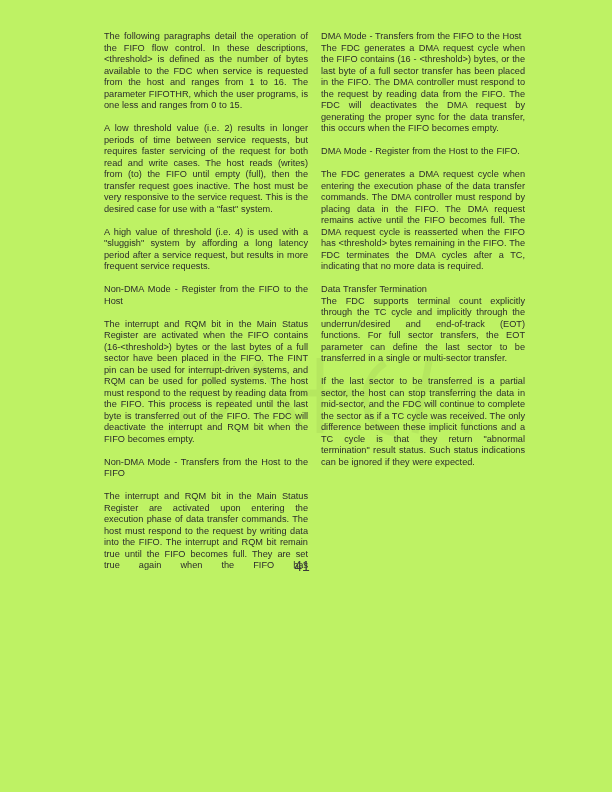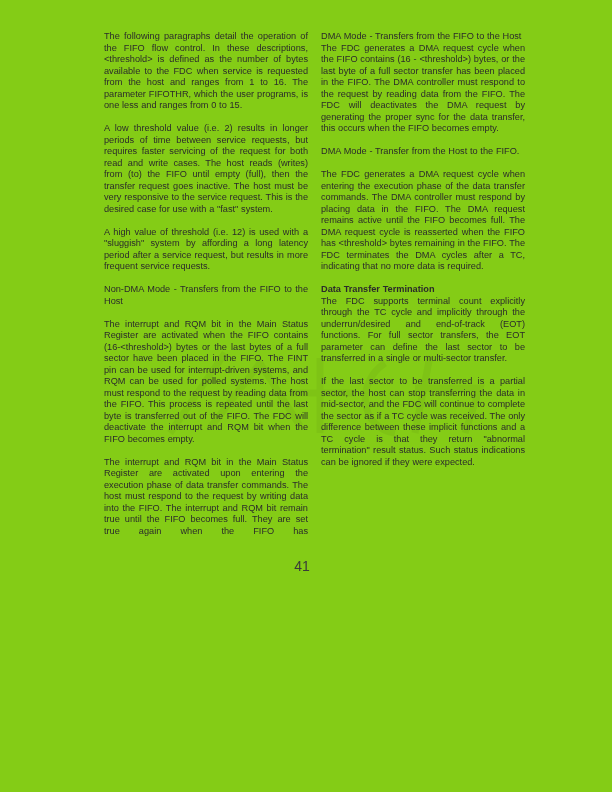--- a/index.html
+++ b/index.html
@@ -11,40 +11,40 @@
     position: relative;
     width: 612px;
     height: 792px;
     overflow: hidden;
     font-family: "Liberation Sans", "DejaVu Sans", sans-serif;
     color: #2b2b2b;
   }
   .page {
     position: absolute;
     inset: 0;
-    background: #84cc16;
+    background: #bef264;
   }
   .col {
     position: absolute;
     top: 31px;
     width: 204px;
     font-size: 9.2px;
     line-height: 11.5px;
     text-align: justify;
     -webkit-hyphens: none;
     hyphens: none;
     word-spacing: 0.2px;
   }
   .col-left  { left: 104px; }
   .col-right { left: 321px; }
   .col p {
     margin: 0 0 11.5px 0;
   }
   .col p.no-gap { margin-bottom: 0; }
-  .col p.bold   { font-weight: 700; }
+  .col p.bold   { font-weight: 400; }
   .col p.spread { text-align-last: justify; }
   .page-number {
     position: absolute;
     top: 558px;
     left: 0;
     width: 604px;
     text-align: center;
     font-size: 14px;
     color: #3a3a3a;
   }
@@ -68,30 +68,31 @@
       <path d="M60 90 L110 25 L150 88"></path>
       <path d="M170 20 L170 95 M140 55 L205 55"></path>
       <path d="M235 25 C205 45 210 90 245 95"></path>
       <path d="M280 18 L265 95 M265 50 L330 50 L315 95"></path>
     </g>
   </svg>
 
   <div class="col col-left">
     <p class="para">The following paragraphs detail the operation of the FIFO flow control.  In these descriptions, &lt;threshold&gt; is defined as the number of bytes available to the FDC when service is requested from the host and ranges from 1 to 16.  The parameter FIFOTHR, which the user programs, is one less and ranges from 0 to 15.</p>
     <p class="para">A low threshold value (i.e. 2) results in longer periods of time between service requests, but requires faster servicing of the request for both read and write cases.  The host reads (writes) from (to) the FIFO until empty (full), then the transfer request goes inactive.  The host must be very responsive to the service request. This is the desired case for use with a "fast" system.</p>
-    <p class="para">A high value of threshold (i.e. 12) is used with a "sluggish" system by affording a long latency period after a service request, but results in more frequent service requests.</p>
-    <p class="para">Non-DMA Mode - Transfers from the FIFO to the Host</p>
+    <p class="para">A high value of threshold (i.e. 4) is used with a "sluggish" system by affording a long latency period after a service request, but results in more frequent service requests.</p>
+    <p class="para">Non-DMA Mode - Register from the FIFO to the Host</p>
     <p class="para">The interrupt and RQM bit in the Main Status Register are activated when the FIFO contains (16-&lt;threshold&gt;) bytes or the last bytes of a full sector have been placed in the FIFO.  The FINT pin can be used for interrupt-driven systems, and RQM can be used for polled systems.  The host must respond to the request by reading data from the FIFO.  This process is repeated until the last byte is transferred out of the FIFO. The FDC will deactivate the interrupt and RQM bit when the FIFO becomes empty.</p>
+    <p class="para">Non-DMA Mode - Transfers from the Host to the FIFO</p>
     <p class="para spread">The interrupt and RQM bit in the Main Status Register are activated upon entering the execution phase of data transfer commands. The host must respond to the request by writing data into the FIFO.  The interrupt and RQM bit remain true until the FIFO becomes full.  They are set true again when the FIFO has</p>
   </div>
 
   <div class="col col-right">
     <p class="para no-gap">DMA Mode - Transfers from the FIFO to the Host</p>
     <p class="para">The FDC generates a DMA request cycle when the FIFO contains (16 - &lt;threshold&gt;) bytes, or the last byte of a full sector transfer has been placed in the FIFO.  The DMA controller must respond to the request by reading data from the FIFO.  The FDC will deactivates the DMA request by generating the proper sync for the data transfer, this occurs when the FIFO becomes empty.</p>
-    <p class="para">DMA Mode - Transfer from the Host to the FIFO.</p>
+    <p class="para">DMA Mode - Register from the Host to the FIFO.</p>
     <p class="para">The FDC generates a DMA request cycle when entering the execution phase of the data transfer commands.  The DMA controller must respond by placing data in the FIFO.  The DMA request remains active until the FIFO becomes full. The DMA request cycle is reasserted when the FIFO has &lt;threshold&gt; bytes remaining in the FIFO. The FDC terminates the DMA cycles after a TC, indicating that no more data is required.</p>
     <p class="para bold no-gap">Data Transfer Termination</p>
     <p class="para">The FDC supports terminal count explicitly through the TC cycle and implicitly through the underrun/desired and end-of-track (EOT) functions.  For full sector transfers, the EOT parameter can define the last sector to be transferred in a single or multi-sector transfer.</p>
     <p class="para">If the last sector to be transferred is a partial sector, the host can stop transferring the data in mid-sector, and the FDC will continue to complete the sector as if a TC cycle was received.  The only difference between these implicit functions and a TC cycle is that they return "abnormal termination" result status. Such status indications can be ignored if they were expected.</p>
   </div>
 
   <div class="page-number">41</div>
 
 </div>
 

